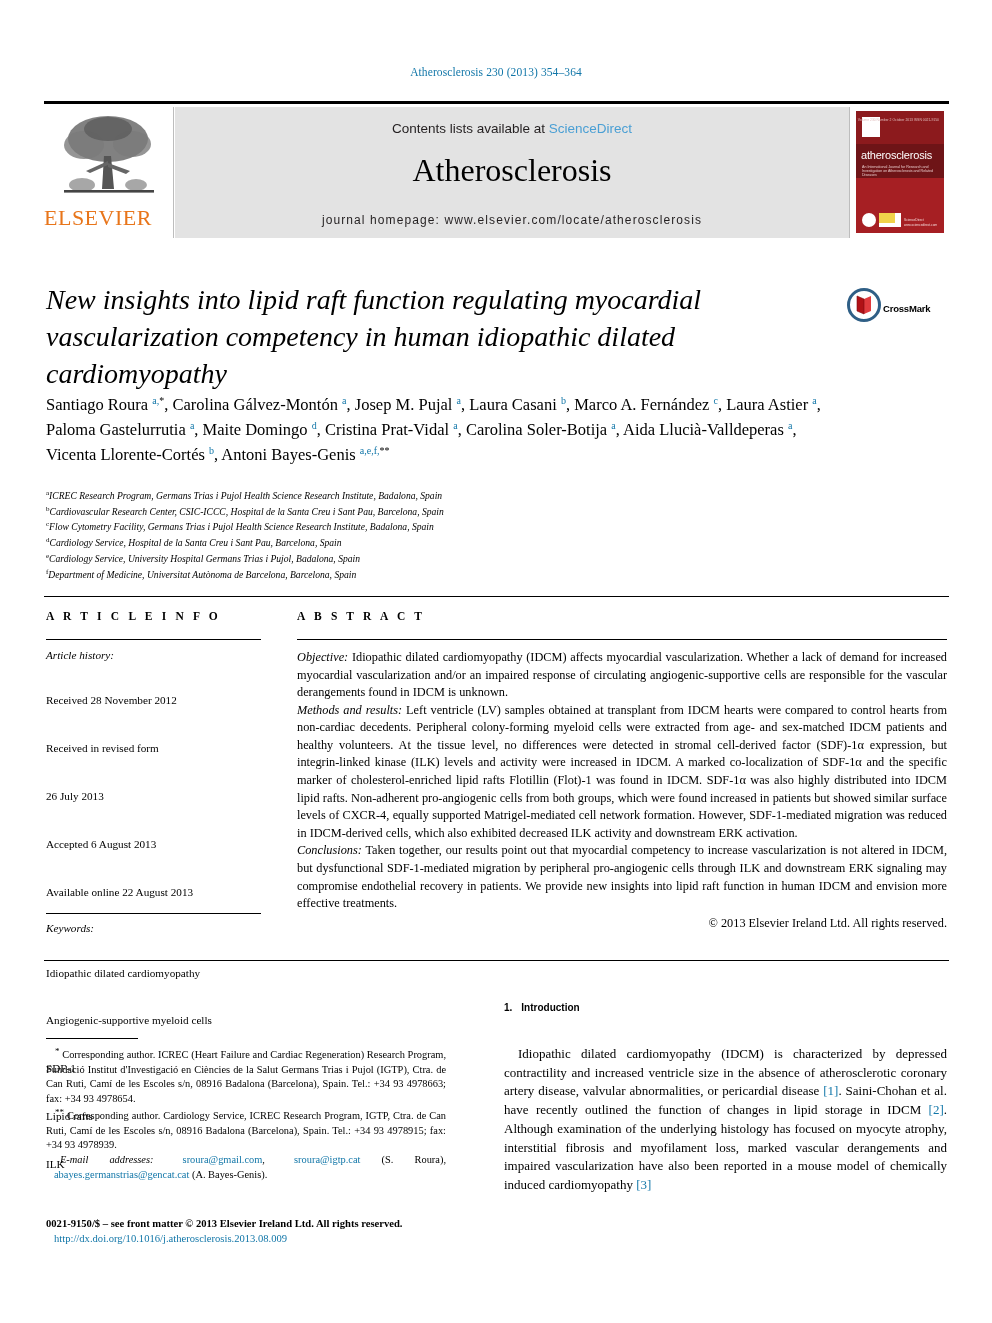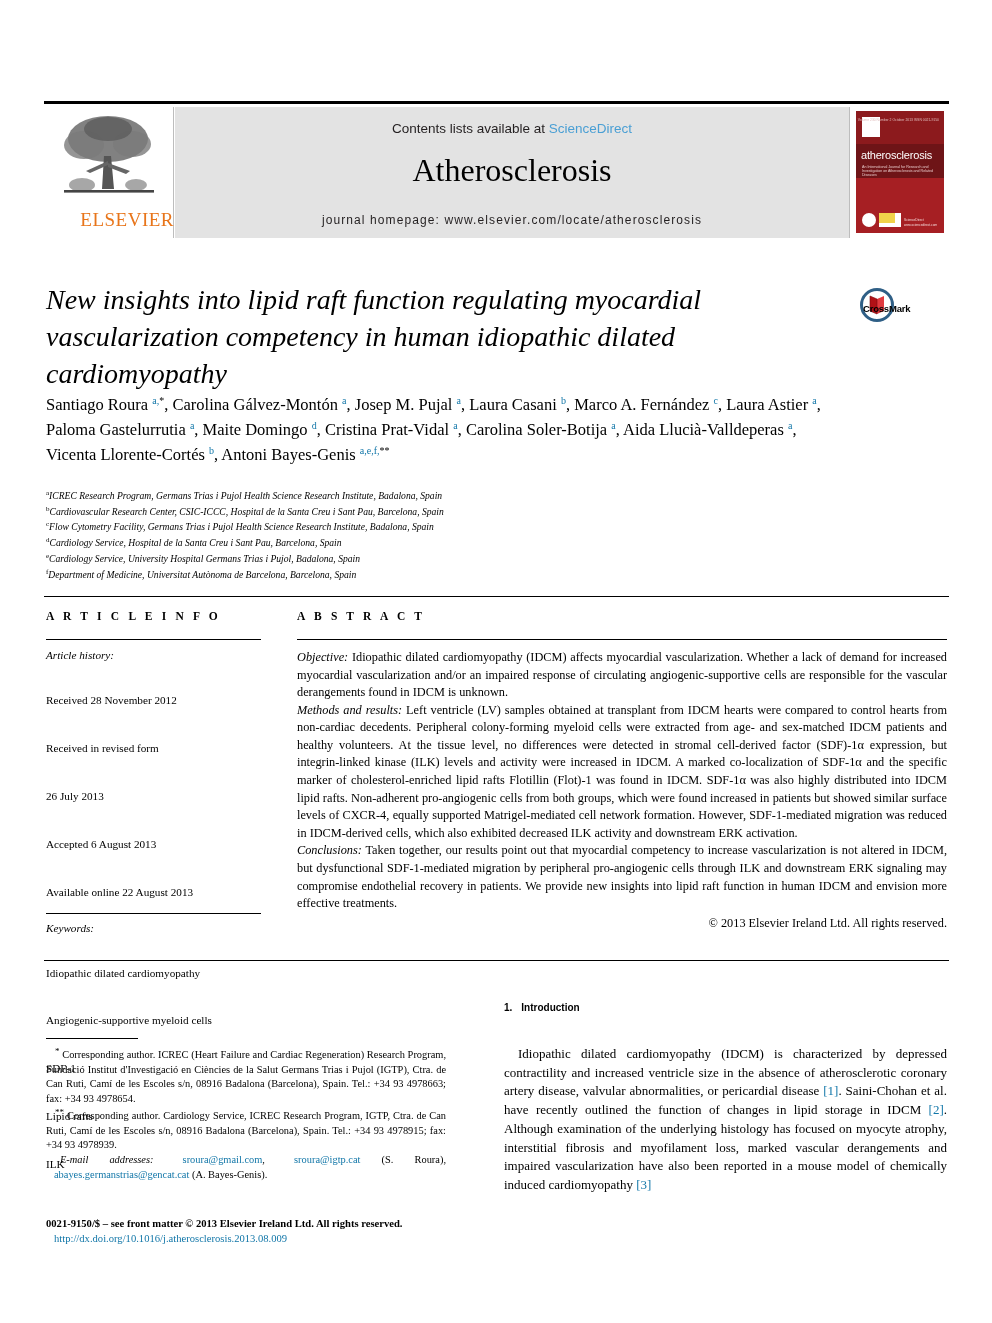--- a/index.html
+++ b/index.html
@@ -53,23 +53,23 @@
     width: 130px;
     flex: 0 0 130px;
     position: relative;
     border-right: 1px solid #bdbdbd;
     box-sizing: border-box;
   }
   .tree-svg { position: absolute; left: 12px; top: 4px; }
   .elsevier-word {
     position: absolute;
     left: 0; bottom: 7px; width: 130px;
-    text-align: right;
-    font-family: "Liberation Serif", serif;
-    font-size: 19px;
+    text-align: left;
+    font-family: "Liberation Serif", serif;
+    font-size: 22px;
     letter-spacing: .5px;
     color: #e8751a;
   }
   .center-block {
     flex: 1 1 auto;
     background: #e3e3e3;
     position: relative;
     border-left: 1px solid #fff;
   }
   .contents-line {
@@ -168,22 +168,22 @@
     font-family: "Liberation Serif", serif;
     font-size: 28px;
     line-height: 1.32;
     color: #000;
     margin: 0;
     font-weight: normal;
     font-style: italic;
   }
   .crossmark {
     position: absolute;
-    left: 827px; top: 288px;
-    width: 100px; height: 48px; text-align: center;
+    left: 847px; top: 288px;
+    width: 100px; height: 48px;
   }
   .cm-text {
     position: absolute;
     left: 36px; top: 15px;
     font-family: "Liberation Sans", sans-serif;
     font-size: 9.5px;
     font-weight: bold;
     color: #000;
     letter-spacing: -.2px;
   }
@@ -335,20 +335,21 @@
     font-size: 10.6px;
     line-height: 1.45;
   }
   .issn-line { font-weight: bold; }
 </style>
 </head>
 <body>
 
 <div class="page">
 
+  <div class="running-head">Atherosclerosis 230 (2013) 354–364</div>
 
   <div class="masthead">
     <div class="masthead-inner">
 
       <div class="elsevier-logo">
         <svg class="tree-svg" width="106" height="96" viewBox="0 0 106 96">
           <g fill="#4d4d4d">
             <ellipse cx="52" cy="28" rx="40" ry="23" fill="#6b6b6b" opacity="0.85"></ellipse>
             <ellipse cx="28" cy="34" rx="20" ry="14" fill="#7a7a7a" opacity="0.8"></ellipse>
             <ellipse cx="76" cy="33" rx="19" ry="13" fill="#7a7a7a" opacity="0.8"></ellipse>

